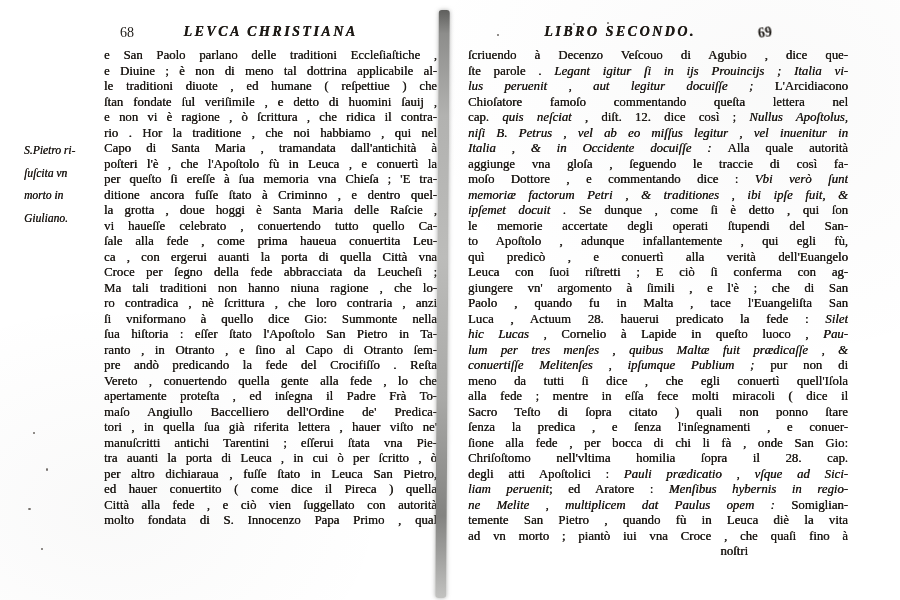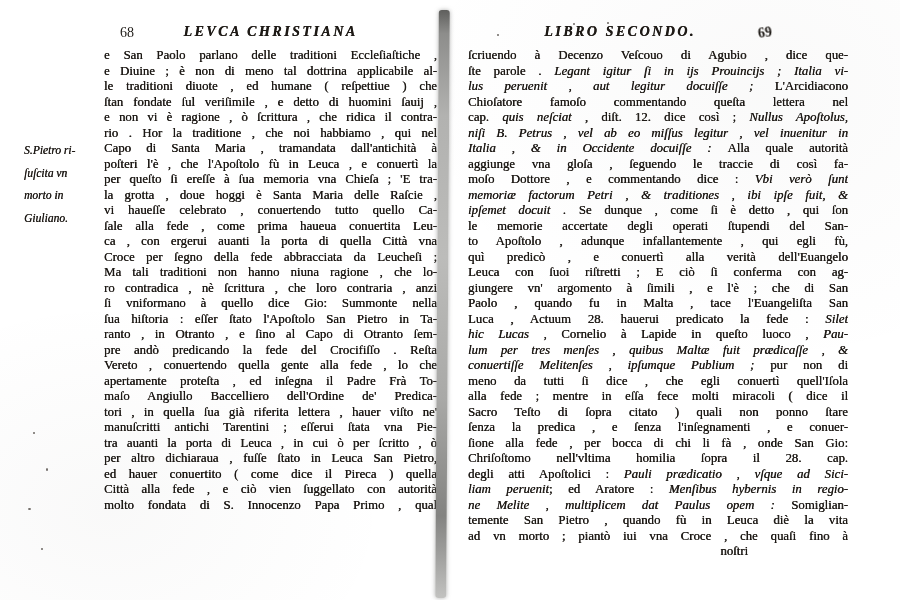--- a/index.html
+++ b/index.html
@@ -84,20 +84,21 @@
     <div class="body">
         <div class="tline">e San Paolo parlano delle traditioni Eccleſiaſtiche ,</div>
         <div class="tline">e Diuine ; è non di meno tal dottrina applicabile al-</div>
         <div class="tline">le traditioni diuote , ed humane ( reſpettiue ) che</div>
         <div class="tline">ſtan fondate ſul veriſimile , e detto di huomini ſauij ,</div>
         <div class="tline">e non vi è ragione , ò ſcrittura , che ridica il contra-</div>
         <div class="tline">rio . Hor la traditione , che noi habbiamo , qui nel</div>
         <div class="tline">Capo di Santa Maria , tramandata dall'antichità à</div>
         <div class="tline">poſteri l'è , che l'Apoſtolo fù in Leuca , e conuertì la</div>
         <div class="tline">per queſto ſi ereſſe à ſua memoria vna Chieſa ; 'E tra-</div>
+        <div class="tline">ditione ancora fuſſe ſtato à Criminno , e dentro quel-</div>
         <div class="tline">la grotta , doue hoggi è Santa Maria delle Raſcie ,</div>
         <div class="tline">vi haueſſe celebrato , conuertendo tutto quello Ca-</div>
         <div class="tline">ſale alla fede , come prima haueua conuertita Leu-</div>
         <div class="tline">ca , con ergerui auanti la porta di quella Città vna</div>
         <div class="tline">Croce per ſegno della fede abbracciata da Leucheſi ;</div>
         <div class="tline">Ma tali traditioni non hanno niuna ragione , che lo-</div>
         <div class="tline">ro contradica , nè ſcrittura , che loro contraria , anzi</div>
         <div class="tline">ſi vniformano à quello dice Gio: Summonte nella</div>
         <div class="tline">ſua hiſtoria : eſſer ſtato l'Apoſtolo San Pietro in Ta-</div>
         <div class="tline">ranto , in Otranto , e ſino al Capo di Otranto ſem-</div>

